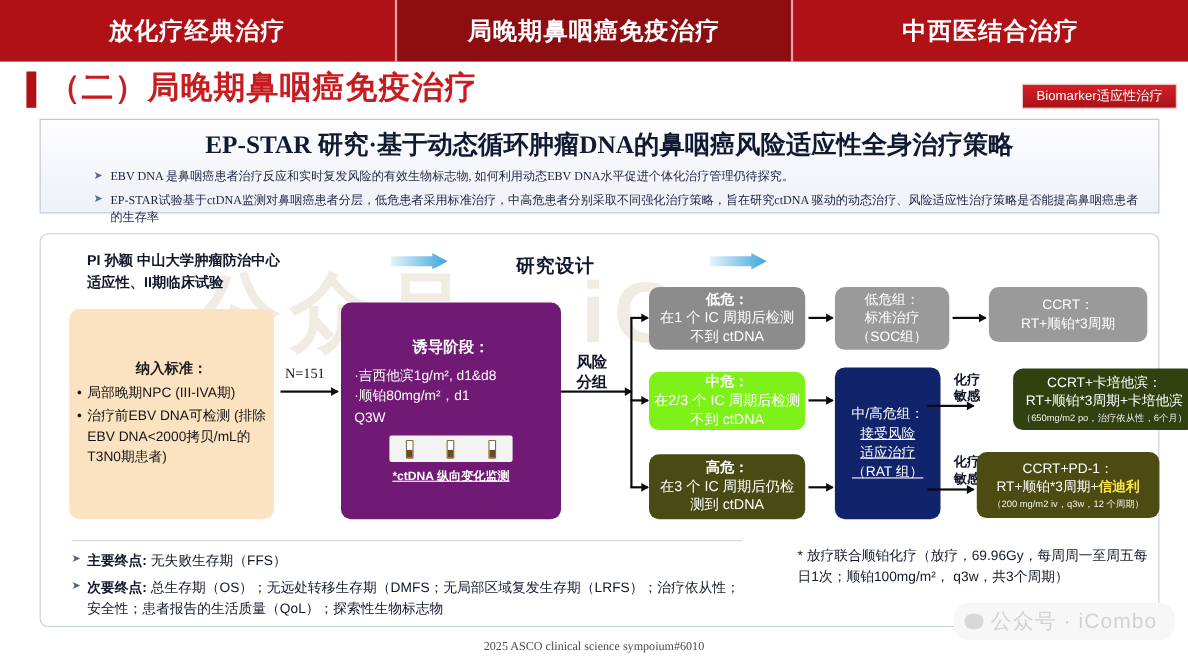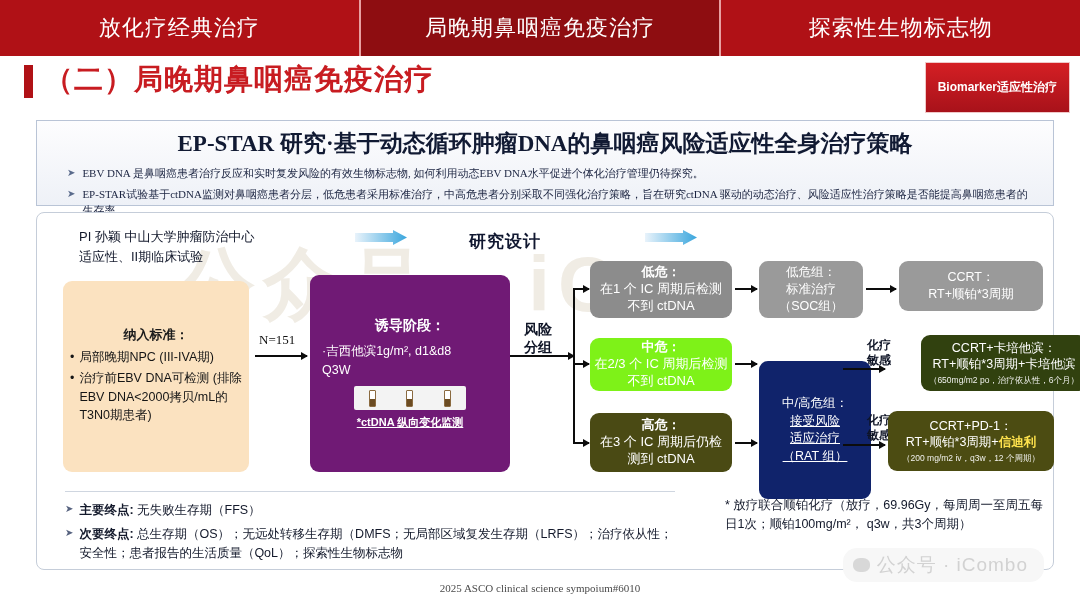--- a/index.html
+++ b/index.html
@@ -12,54 +12,55 @@
 
   
   .topbar {
     position: absolute; left: 0; top: 0; width: 1080px; height: 56px;
     display: flex; align-items: stretch;
   }
   .tab {
     flex: 1; display: flex; align-items: center; justify-content: center;
     background: #b01116;
     color: #ffffff;
-    font-size: 22px; font-weight: normal;
+    font-size: 22px; font-weight: bold;
     letter-spacing: 1px;
     border-right: 2px solid #e8a0a2;
   }
   .tab:last-child { border-right: none; }
   .tab.active { background: #8e0d11; }
 
   
   .heading-row {
     position: absolute; left: 0; top: 62px; width: 1080px; height: 40px;
   }
   .heading-bar {
     position: absolute; left: 24px; top: 3px;
     width: 9px; height: 33px; background: #b01116;
   }
   .heading-text {
     position: absolute; left: 44px; top: -2px;
     font-size: 29px; font-weight: bold; color: #c81c21;
     letter-spacing: 1px; white-space: nowrap;
   }
   .biomarker-badge {
-    position: absolute; right: 10px; top: 0;
+    position: absolute; right: 10px; top: 14px;
     background: linear-gradient(180deg,#d41f24 0%, #a8121a 100%);
     border: 1px solid #f0c8c8;
-    color: #fff; font-size: 12px; font-weight: bold;
-    padding: 16px 12px; white-space: nowrap;
+    color: #fff; font-size: 12px; font-weight: normal;
+    padding: 2px 12px; white-space: nowrap;
   }
 
   
   .title-card {
-    position: absolute; left: 36px; top: 120px;
+    position: absolute; left: 36px; top: 108px;
     width: 1018px; height: 86px;
     border: 1px solid #b9c4d6;
     background: linear-gradient(180deg,#fdfdfe 0%, #eef1f7 100%);
+    padding-left: 18px;
   }
   .study-title {
     text-align: center; margin-top: 7px;
     font-family: "Liberation Serif", serif;
     font-size: 23px; font-weight: bold; color: #111a33;
     letter-spacing: 0px; white-space: nowrap;
   }
   .bullets { margin: 7px 18px 0 22px; }
   .bullet {
     display: flex; align-items: flex-start;
@@ -84,21 +85,21 @@
   
   .wm {
     position: absolute; left: 140px; top: 20px;
     font-size: 78px; font-weight: bold; color: #f0ece4;
     letter-spacing: 8px; white-space: nowrap;
     pointer-events: none; user-select: none;
   }
 
   .pi-block {
     position: absolute; left: 42px; top: 14px;
-    font-size: 13px; font-weight: normal; color: #12182b;
+    font-size: 13px; font-weight: bold; color: #12182b;
     line-height: 1.55; white-space: nowrap;
   }
   .design-title {
     position: absolute; left: 432px; top: 17px;
     font-size: 17px; font-weight: bold; color: #101730;
     letter-spacing: 1px;
   }
   .arrow-deco {
     position: absolute; width: 52px; height: 15px;
   }
@@ -161,21 +162,21 @@
   
   .box-low   { left: 553px; top: 48px;  width: 142px; height: 57px; background: #8c8c8c; color:#fff; }
   .box-mid   { left: 553px; top: 125px; width: 142px; height: 53px; background: #7ef218; color:#ffffff; }
   .box-high  { left: 553px; top: 200px; width: 142px; height: 59px; background: #4a4a14; color:#fff; }
   .strata-t  { font-size: 13px; font-weight: bold; line-height: 1.3; }
   .strata-b  { font-size: 13px; line-height: 1.3; padding: 0 4px; }
 
   
   .box-soc { left: 722px; top: 48px; width: 104px; height: 57px; background: #9a9a9a; color: #fff; }
   .soc-l { font-size: 12.5px; line-height: 1.35; }
-  .box-rat { left: 722px; top: 121px; width: 112px; height: 138px; background: #10236b; color: #fff; margin-top: 27px; }
+  .box-rat { left: 722px; top: 121px; width: 96px; height: 138px; background: #10236b; color: #fff; }
   .rat-l { font-size: 12.5px; line-height: 1.4; }
   .rat-u { text-decoration: underline; }
 
   .sens-label {
     position: absolute; font-size: 12px; font-weight: bold;
     color: #0e1426; line-height: 1.25; white-space: nowrap; margin-left: 24px;
   }
   .sens-1 { left: 806px; top: 125px; }
   .sens-2 { left: 806px; top: 200px; }
 
@@ -211,37 +212,37 @@
     font-size: 12.5px; color: #13192b; line-height: 1.55;
   }
 
   
   .source {
     position: absolute; left: 0; top: 582px; width: 1080px;
     text-align: center; font-family: "Liberation Serif", serif;
     font-size: 11px; color: #4a4a4a;
   }
   .wechat {
-    position: absolute; right: 36px; top: 548px;
+    position: absolute; right: 12px; top: 548px;
     display: flex; align-items: center;
     background: #f7f7f7; border-radius: 14px; padding: 4px 16px 4px 10px;
   }
   .wechat .wicon {
     width: 17px; height: 14px; border-radius: 7px/6px;
     background: #d8d8d8; margin-right: 7px; flex-shrink: 0;
   }
   .wechat .wtext { font-size: 19px; color: #d2d2d2; letter-spacing: 1px; white-space: nowrap; }
 </style>
 </head>
 <body>
 
 <div class="topbar">
   <div class="tab">放化疗经典治疗</div>
   <div class="tab active">局晚期鼻咽癌免疫治疗</div>
-  <div class="tab">探索性生物标志物</div>
+  <div class="tab">中西医结合治疗</div>
 </div>
 
 <div class="heading-row">
   <div class="heading-bar"></div>
   <div class="heading-text">（二）局晚期鼻咽癌免疫治疗</div>
   <div class="biomarker-badge">Biomarker适应性治疗</div>
 </div>
 
 <div class="title-card">
   <div class="study-title">EP-STAR 研究·基于动态循环肿瘤DNA的鼻咽癌风险适应性全身治疗策略</div>
@@ -303,20 +304,21 @@
     </div>
   </div>
 
   <div class="n-label">N=151</div>
   <div class="arr" style="left:218px; top:142px; width:52px;"></div>
 
   <div class="box box-induction">
     <div class="inner">
       <div class="ind-title">诱导阶段：</div>
       <div class="ind-line">·吉西他滨1g/m², d1&amp;d8</div>
+      <div class="ind-line">·顺铂80mg/m²，d1</div>
       <div class="ind-line">Q3W</div>
       <div class="tube-strip">
         <span class="tube"></span>
         <span class="tube"></span>
         <span class="tube"></span>
       </div>
       <div class="ctdna-label">*ctDNA 纵向变化监测</div>
     </div>
   </div>
 

